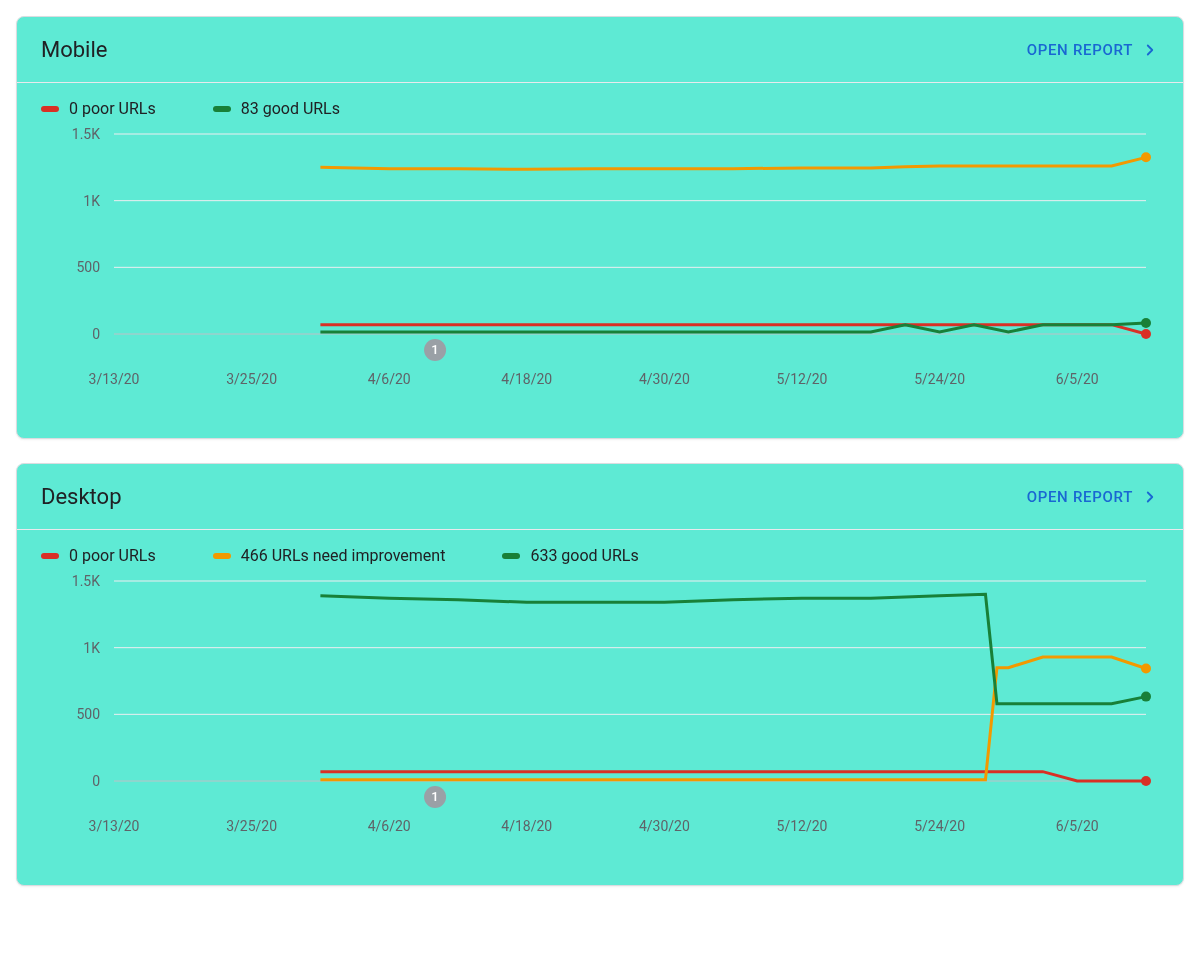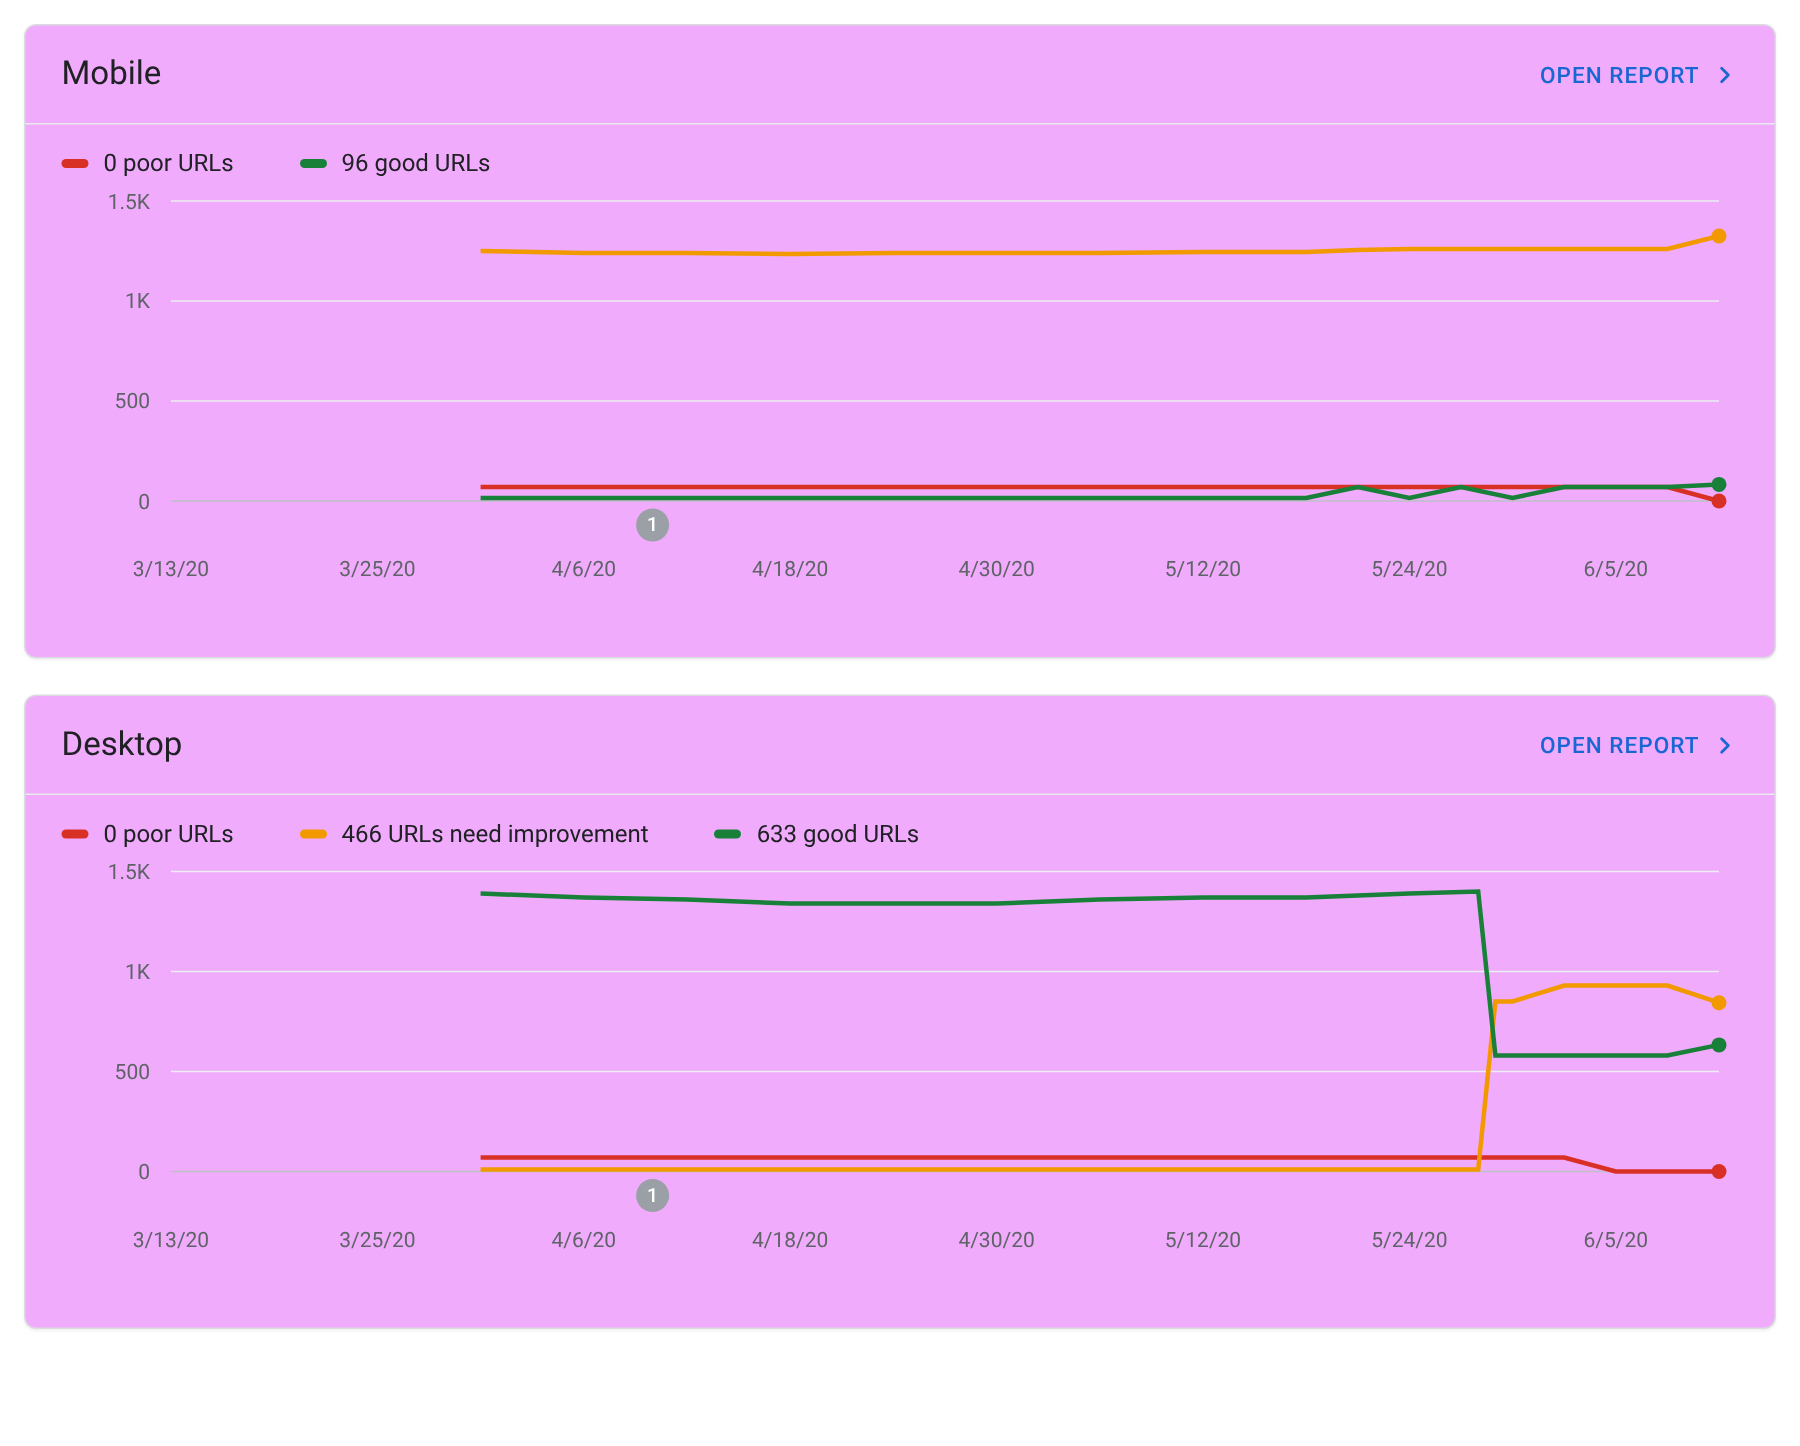--- a/index.html
+++ b/index.html
@@ -7,21 +7,21 @@
     margin: 0;
     padding: 16px;
     font-family: Roboto, Arial, sans-serif;
     background: #fff;
     color: #202124;
   }
   .card {
     border: 1px solid #dadce0;
     border-radius: 8px;
     margin-bottom: 24px;
-    background: #f0abfc;
+    background: #5eead4;
     box-shadow: 0 1px 2px rgba(60,64,67,0.08);
   }
   .card-header {
     display: flex;
     justify-content: space-between;
     align-items: center;
     padding: 20px 24px;
     border-bottom: 1px solid #e8eaed;
   }
   .card-title {
@@ -34,21 +34,21 @@
     font-size: 15px;
     font-weight: 500;
     letter-spacing: 0.7px;
     color: #1967d2;
     cursor: pointer;
     text-transform: uppercase;
   }
   .open-report .chev { margin-left: 8px; display:flex; }
   .legend {
     display: flex;
-    gap: 44px;
+    gap: 57px;
     padding: 16px 8px 6px 24px;
     font-size: 16px;
     color: #202124;
   }
   .legend-item {
     display: flex;
     align-items: center;
     gap: 10px;
     white-space: nowrap;
   }
@@ -86,21 +86,21 @@
       </span>
     </div>
       </div>
       <div class="legend">
         <div class="legend-item">
       <span class="swatch" style="background:#d93025"></span>
       <span>0 poor URLs</span>
         </div>
         <div class="legend-item">
       <span class="swatch" style="background:#188038"></span>
-      <span>96 good URLs</span>
+      <span>83 good URLs</span>
         </div>
       </div>
       <div class="chart-wrap">
         <svg viewBox="0 0 1112 290" width="100%" height="290">
           <line class="xaxis-line" x1="70" x2="1102" y1="210" y2="210"></line>
           <text class="ytick" x="56" y="215" text-anchor="end" font-size="14" fill="#5f6368">0</text>
           <line class="gridline" x1="70" x2="1102" y1="143.33333333333334" y2="143.33333333333334"></line>
           <text class="ytick" x="56" y="148.33333333333334" text-anchor="end" font-size="14" fill="#5f6368">500</text>
           <line class="gridline" x1="70" x2="1102" y1="76.66666666666669" y2="76.66666666666669"></line>
           <text class="ytick" x="56" y="81.66666666666669" text-anchor="end" font-size="14" fill="#5f6368">1K</text>

